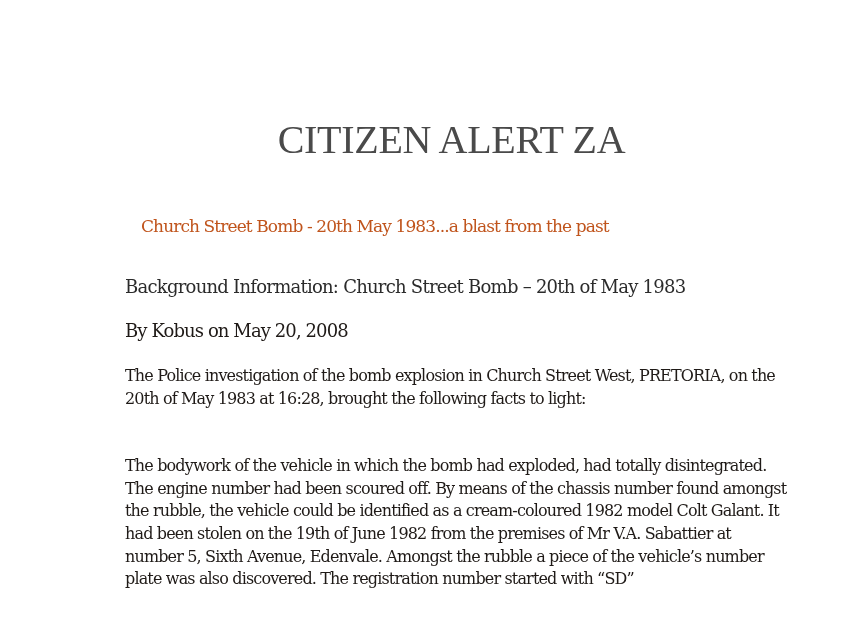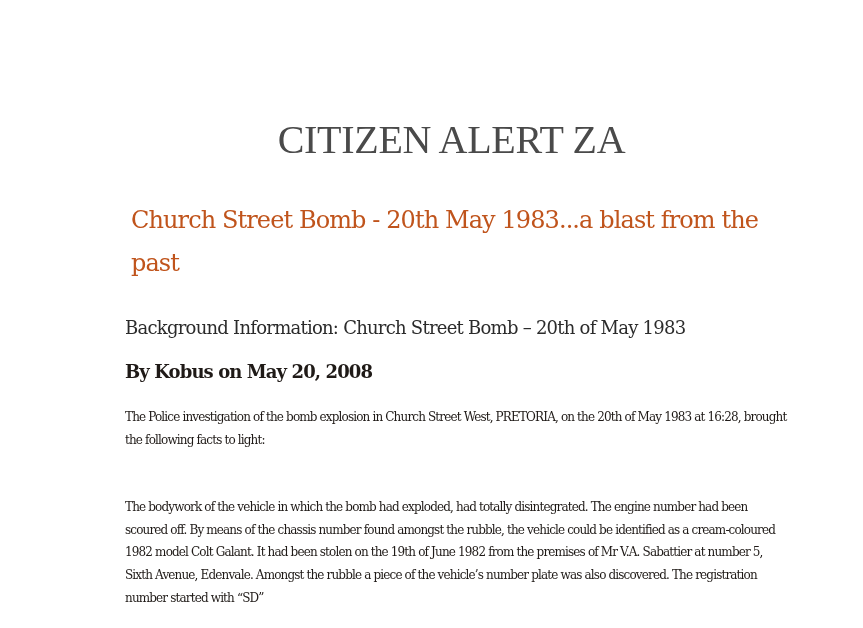--- a/index.html
+++ b/index.html
@@ -28,51 +28,51 @@
       font-weight: normal;
       letter-spacing: -0.3px;
     }
     .content {
       position: absolute;
       left: 125px;
       top: 193px;
       width: 665px;
     }
     .post-title {
-      margin: 6px;
+      margin: 16px;
       font-family: "DejaVu Serif", serif;
       font-weight: normal;
-      font-size: 24px;
-      line-height: 43px;
+      font-size: 17px;
+      line-height: 35px;
       color: #c0541c;
       letter-spacing: -0.9px;
       width: 640px;
     }
     .subtitle {
       margin: 32px 0 0 0;
       font-family: "DejaVu Serif", serif;
       font-size: 18px;
       line-height: 22px;
       color: #2b2b2b;
       letter-spacing: -0.75px;
       white-space: nowrap;
     }
     .byline {
       margin: 22px 0 0 0;
       font-family: "DejaVu Serif", serif;
-      font-weight: bold;
+      font-weight: normal;
       font-size: 18px;
       line-height: 22px;
       color: #1f1a17;
       letter-spacing: -0.9px;
     }
     .para {
       margin: 23px 0 0 0;
       font-family: "DejaVu Serif", serif;
-      font-size: 12px;
+      font-size: 16px;
       line-height: 22.6px;
       color: #1f1a17;
       letter-spacing: -0.85px;
       width: 665px;
     }
     .para.second {
       margin-top: 45px;
     }
   </style>
 </head>

